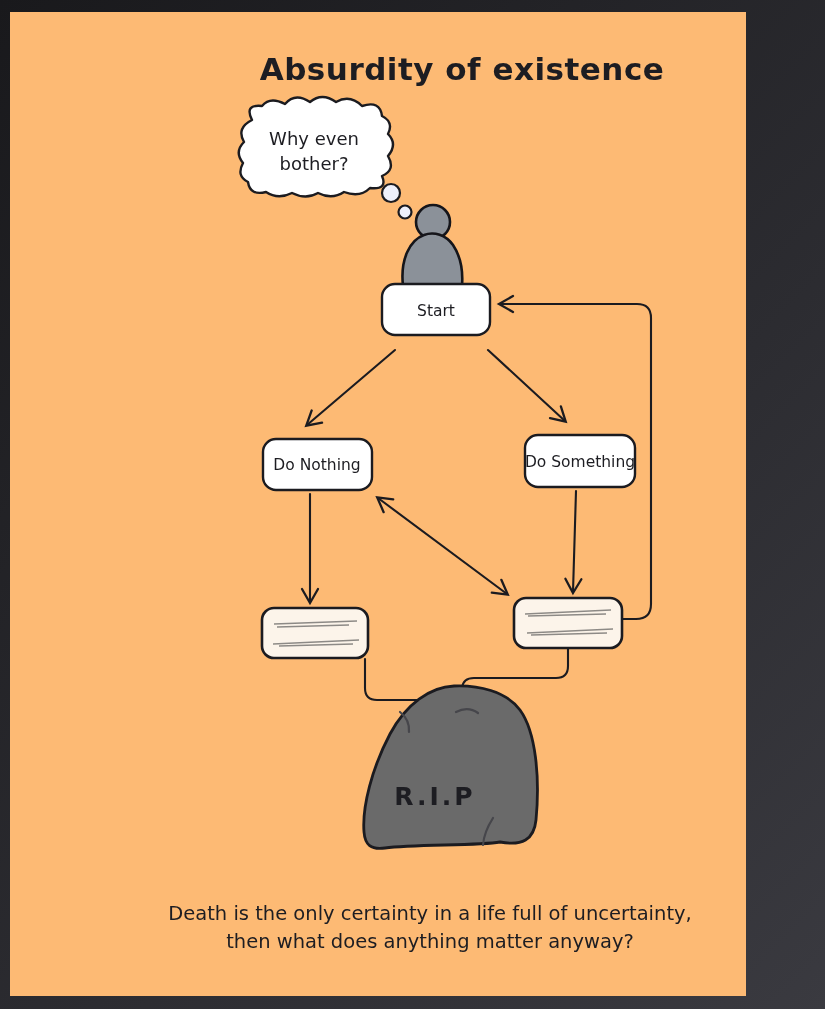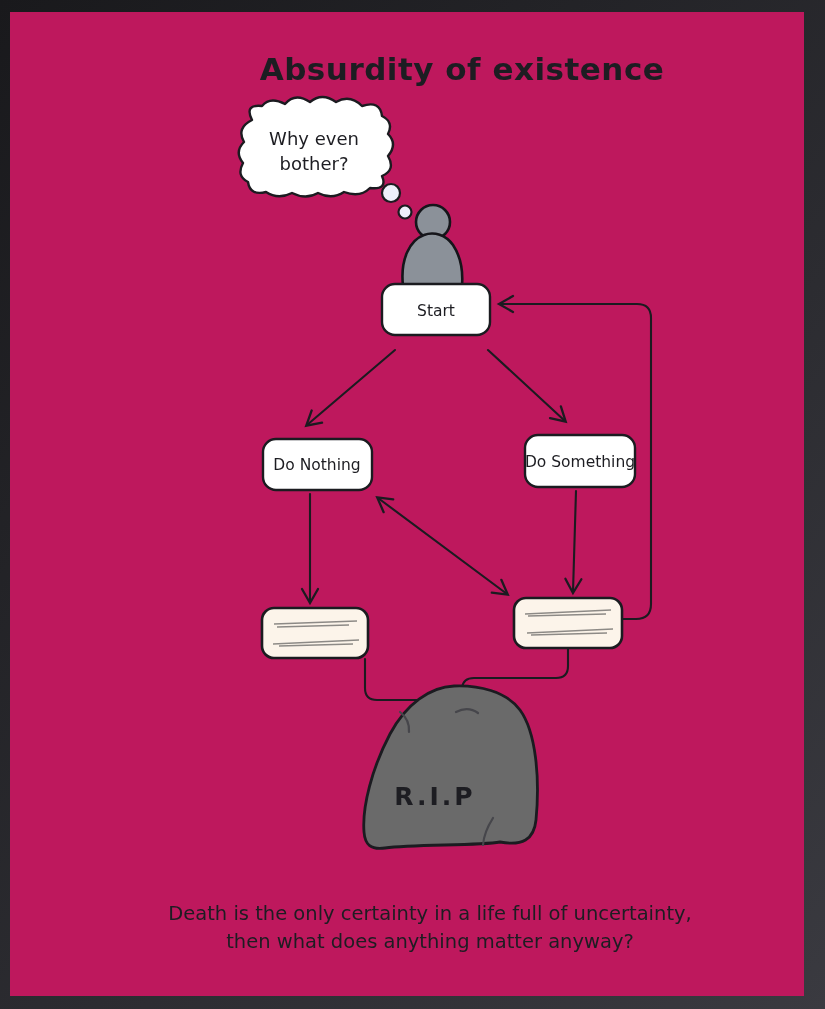--- a/index.html
+++ b/index.html
@@ -8,22 +8,22 @@
     background:#232327;
     position:relative;
     font-family:"DejaVu Sans",sans-serif;
     overflow:hidden;
   }
   .frame{
     position:absolute;left:0;top:0;width:825px;height:1009px;
     background:linear-gradient(135deg,#19191c 0%,#2c2c31 60%,#3a3a40 100%);
   }
   .canvas{
-    position:absolute;left:10px;top:12px;width:794px;height:984px;
-    background:#be185d;
+    position:absolute;left:10px;top:12px;width:736px;height:984px;
+    background:#fdba74;
   }
   svg text{
     font-family:"DejaVu Sans",sans-serif;
     fill:#1d1d22;
   }
   .title-text{font-size:31px;font-weight:600;letter-spacing:.5px;}
   .bubble-text{font-size:18px;font-weight:500;}
   .node-text{font-size:15.5px;font-weight:500;}
   .rip-text{font-size:25px;font-weight:600;letter-spacing:3px;}
   .caption-text{font-size:19.5px;font-weight:500;}

